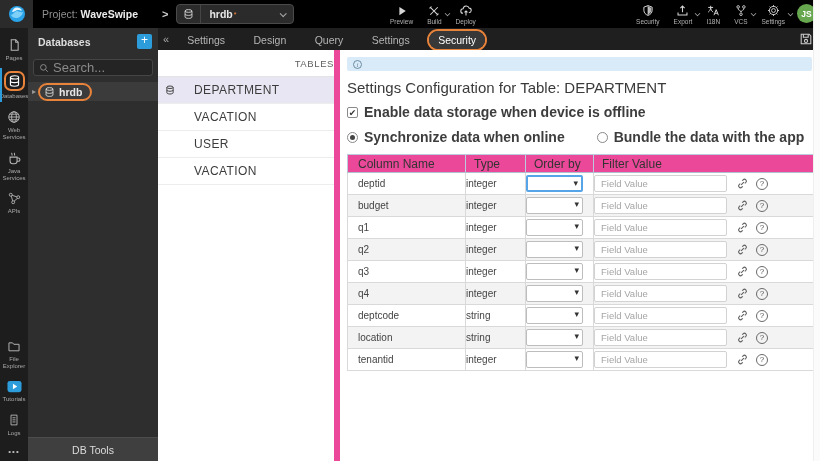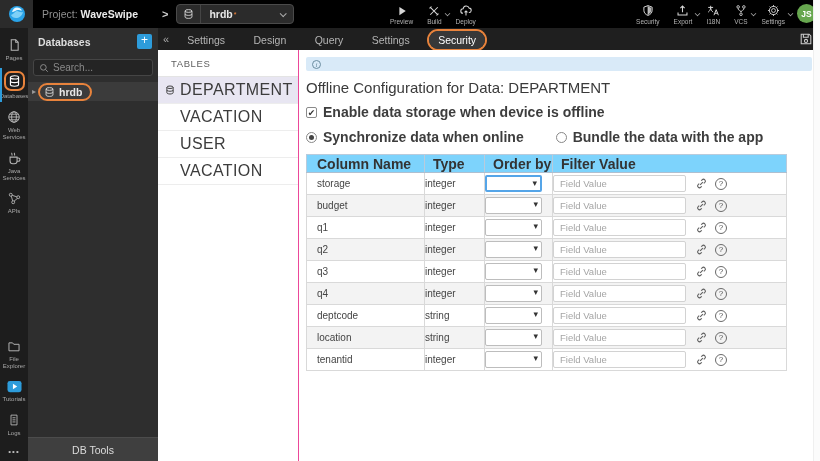--- a/index.html
+++ b/index.html
@@ -39,42 +39,42 @@
   .rail-item.annotated .ring-ico { border:2px solid #e8833c; }
   .rail-spacer { margin-top:auto; }
   .rail-more { color:#bdbdbd; font-size:8px; letter-spacing:1px; text-align:center; padding:6px 0 5px; cursor:pointer; }
 
   
   .dbpanel { width:130px; background:#2e2e2e; display:flex; flex-direction:column; flex:0 0 auto; }
   .dbp-head { height:27px; display:flex; align-items:center; padding:0 6px 0 10px; }
   .dbp-title { color:#dedede; font-size:10.5px; font-weight:700; }
   .add-btn { margin-left:auto; width:15px; height:15px; background:#2d9cdb; border-radius:2px; color:#fff; font-size:12px; line-height:13px; text-align:center; cursor:pointer; }
   .search-box { margin:4px 5px 6px; height:17px; background:#242424; border:1px solid #454545; border-radius:3px; display:flex; align-items:center; padding:0 5px; color:#8a8a8a; }
-  .search-box input { background:transparent; border:none; outline:none; color:#cfcfcf; font-size:10px; width:90px; margin-left:4px; }
+  .search-box input { background:transparent; border:none; outline:none; color:#cfcfcf; font-size:13px; width:90px; margin-left:4px; }
   .search-box input::placeholder { color:#8a8a8a; }
   .tree-row { height:19px; background:#3b3b3b; display:flex; align-items:center; padding:0 4px; cursor:pointer; }
   .tree-caret { color:#9a9a9a; font-size:8px; margin-right:2px; }
   .tree-ring { display:flex; align-items:center; border:2px solid #e8833c; border-radius:11px; padding:0 8px 0 4px; height:18px; color:#e8e8e8; font-size:10.5px; font-weight:700; }
   .tree-ring .t-ico { margin-right:4px; display:flex; color:#cfcfcf; }
   .dbp-foot { margin-top:auto; height:24px; background:#3f3f3f; border-top:1px solid #4c4c4c; color:#dcdcdc; font-size:10.5px; display:flex; align-items:center; justify-content:center; cursor:pointer; }
 
   
   .workspace { flex:1; display:flex; flex-direction:column; min-width:0; }
   .tabbar { height:22px; background:#1f1f1f; display:flex; align-items:center; flex:0 0 auto; }
   .collapse-btn { color:#a9a9a9; font-size:11px; padding:0 6px 0 5px; cursor:pointer; }
   .tab { color:#b5b5b5; font-size:10.5px; padding:3px 9px; margin:0 3px; cursor:pointer; border-radius:9px; }
   .tab.active { background:#383838; color:#fff; box-shadow:0 0 0 2px #e8833c; }
   .tab-save { margin-left:auto; margin-right:7px; color:#cfcfcf; display:flex; cursor:pointer; }
 
   .content-row { flex:1; display:flex; min-height:0; }
 
   
-  .tables-panel { width:141px; background:#fff; border-right:1px solid #ec4899; flex:0 0 auto; }
+  .tables-panel { width:182px; background:#fff; border-right:6px solid #ec4899; flex:0 0 auto;text-align:right; }
   .tp-head { font-size:9.5px; color:#5f5f5f; letter-spacing:.6px; padding:8px 0 7px 13px; border-bottom:1px solid #e4e4e4; }
-  .tbl-item { position:relative; height:27px; display:flex; align-items:center; padding-left:22px; font-size:16px; color:#3c3c3c; letter-spacing:.4px; border-bottom:1px solid #ededed; cursor:pointer; }
+  .tbl-item { position:relative; height:27px; display:flex; align-items:center; padding-left:36px; font-size:12px; color:#3c3c3c; letter-spacing:.4px; border-bottom:1px solid #ededed; cursor:pointer; }
   .tbl-item.selected { background:#e8e6f2; }
   .tbl-item .tbl-ico { position:absolute; left:7px; top:7px; color:#3a3a3a; display:none; }
   .tbl-item.selected .tbl-ico { display:flex; }
 
   
   .main { flex:1; position:relative; padding:7px 8px 0 7px; background:#fff; min-width:0; }
   .note-banner { background:#d9eaf8; border-radius:2px; height:14px; display:flex; align-items:center; padding-left:6px; font-size:9.5px; color:#50707f; }
   .info-ico { width:9px; height:9px; border:1px solid #6b8painted; border:1px solid #6b8da0; border-radius:50%; font-size:7px; line-height:8px; text-align:center; margin-right:4px; color:#6b8da0; font-style:italic; font-family:"Liberation Serif",serif; }
   .page-title { margin-top:8px; font-size:15px; font-weight:400; color:#3a3a3a; }
   .check-row { margin-top:8px; display:flex; align-items:center; }
@@ -82,21 +82,21 @@
   .check-row label, .radio-row label { font-size:14px; font-weight:700; color:#3d3d3d; margin-left:6px; cursor:pointer; }
   .section-title { margin-top:13px; font-size:15px; font-weight:400; color:#3a3a3a; }
   .radio-row { margin-top:9px; display:flex; align-items:center; }
   .radio-opt { display:flex; align-items:center;text-align:right; }
   .radio-opt + .radio-opt { margin-left:32px; }
   .radio { width:11px; height:11px; border:1px solid #888; border-radius:50%; position:relative; background:#fff; cursor:pointer; }
   .radio.on::after { content:""; position:absolute; left:2px; top:2px; width:5px; height:5px; border-radius:50%; background:#444; }
 
   
   table.cfg { margin-top:9px; width:480px; border-collapse:collapse; table-layout:fixed; }
-  table.cfg th { background:#7dd3fc; font-size:14px; color:#333; text-align:left; font-weight:700; height:18px; padding-left:8px; border:1px solid #b9cbdc; border-bottom:1px solid #aebfd0; }
+  table.cfg th { background:#ec4899; font-size:12px; color:#333; text-align:left; font-weight:400; height:18px; padding-left:8px; border:1px solid #b9cbdc; border-bottom:1px solid #aebfd0; }
   table.cfg th:first-child { padding-left:10px; }
   table.cfg td { border:1px solid #d9d9d9; height:22px; font-size:10px; color:#444; padding-left:0; }
   table.cfg td:first-child { padding-left:10px; }
   table.cfg tr:nth-child(even) td { background:#f3f3f3; }
   .col-name { width:118px; } .col-type { width:60px; } .col-order { width:68px; } .col-filter { width:234px; }
   .sel { width:57px; height:17px; border:1px solid #bdbdbd; border-radius:2px; background:#fff; position:relative; cursor:pointer; }
   .sel::after { content:"▾"; position:absolute; right:3px; top:1px; font-size:9px; color:#333; }
   .sel.focused { border:2px solid #55a5e8; }
   .filter-wrap { display:flex; align-items:center; }
   .filter-wrap input { width:133px; height:17px; border:1px solid #d2d2d2; border-radius:2px; font-size:9.5px; padding:0 6px; color:#333; outline:none; background:#fff; }
@@ -401,21 +401,21 @@
 
     <span class="tbl-lbl">VACATION</span>
   </div>
 </div>
       </div>
 
       <div class="main">
         <div class="note-banner">
           <span class="info-ico">i</span>
         </div>
-        <div class="page-title">Offline Configuration for Data: DEPARTMENT</div>
+        <div class="page-title">Settings Configuration for Table: DEPARTMENT</div>
         <div class="check-row">
           <span class="checkbox" id="enable-cb">✔</span>
           <label>Enable data storage when device is offline</label>
         </div>
         <div class="radio-row" id="radio-row">
   <span class="radio-opt">
     <span class="radio on"></span>
     <label>Synchronize data when online</label>
   </span>
 
@@ -435,21 +435,21 @@
           <thead>
               <tr id="cfg-head">
                 <th>Column Name</th>
                 <th>Type</th>
                 <th>Order by</th>
                 <th>Filter Value</th>
               </tr>
             </thead>
           <tbody id="cfg-body">
   <tr>
-    <td>storage</td>
+    <td>deptid</td>
     <td>integer</td>
     <td>
                   <div class="sel focused"></div>
                 </td>
     <td>
       <div class="filter-wrap">
         <input placeholder="Field Value" style="">
         <span class="cell-ico">
           <svg width="13" height="13" viewBox="0 0 16 16" fill="none" stroke="currentColor" stroke-width="1.3">
                         <path d="M6.3 9.7l3.4-3.4"></path>

